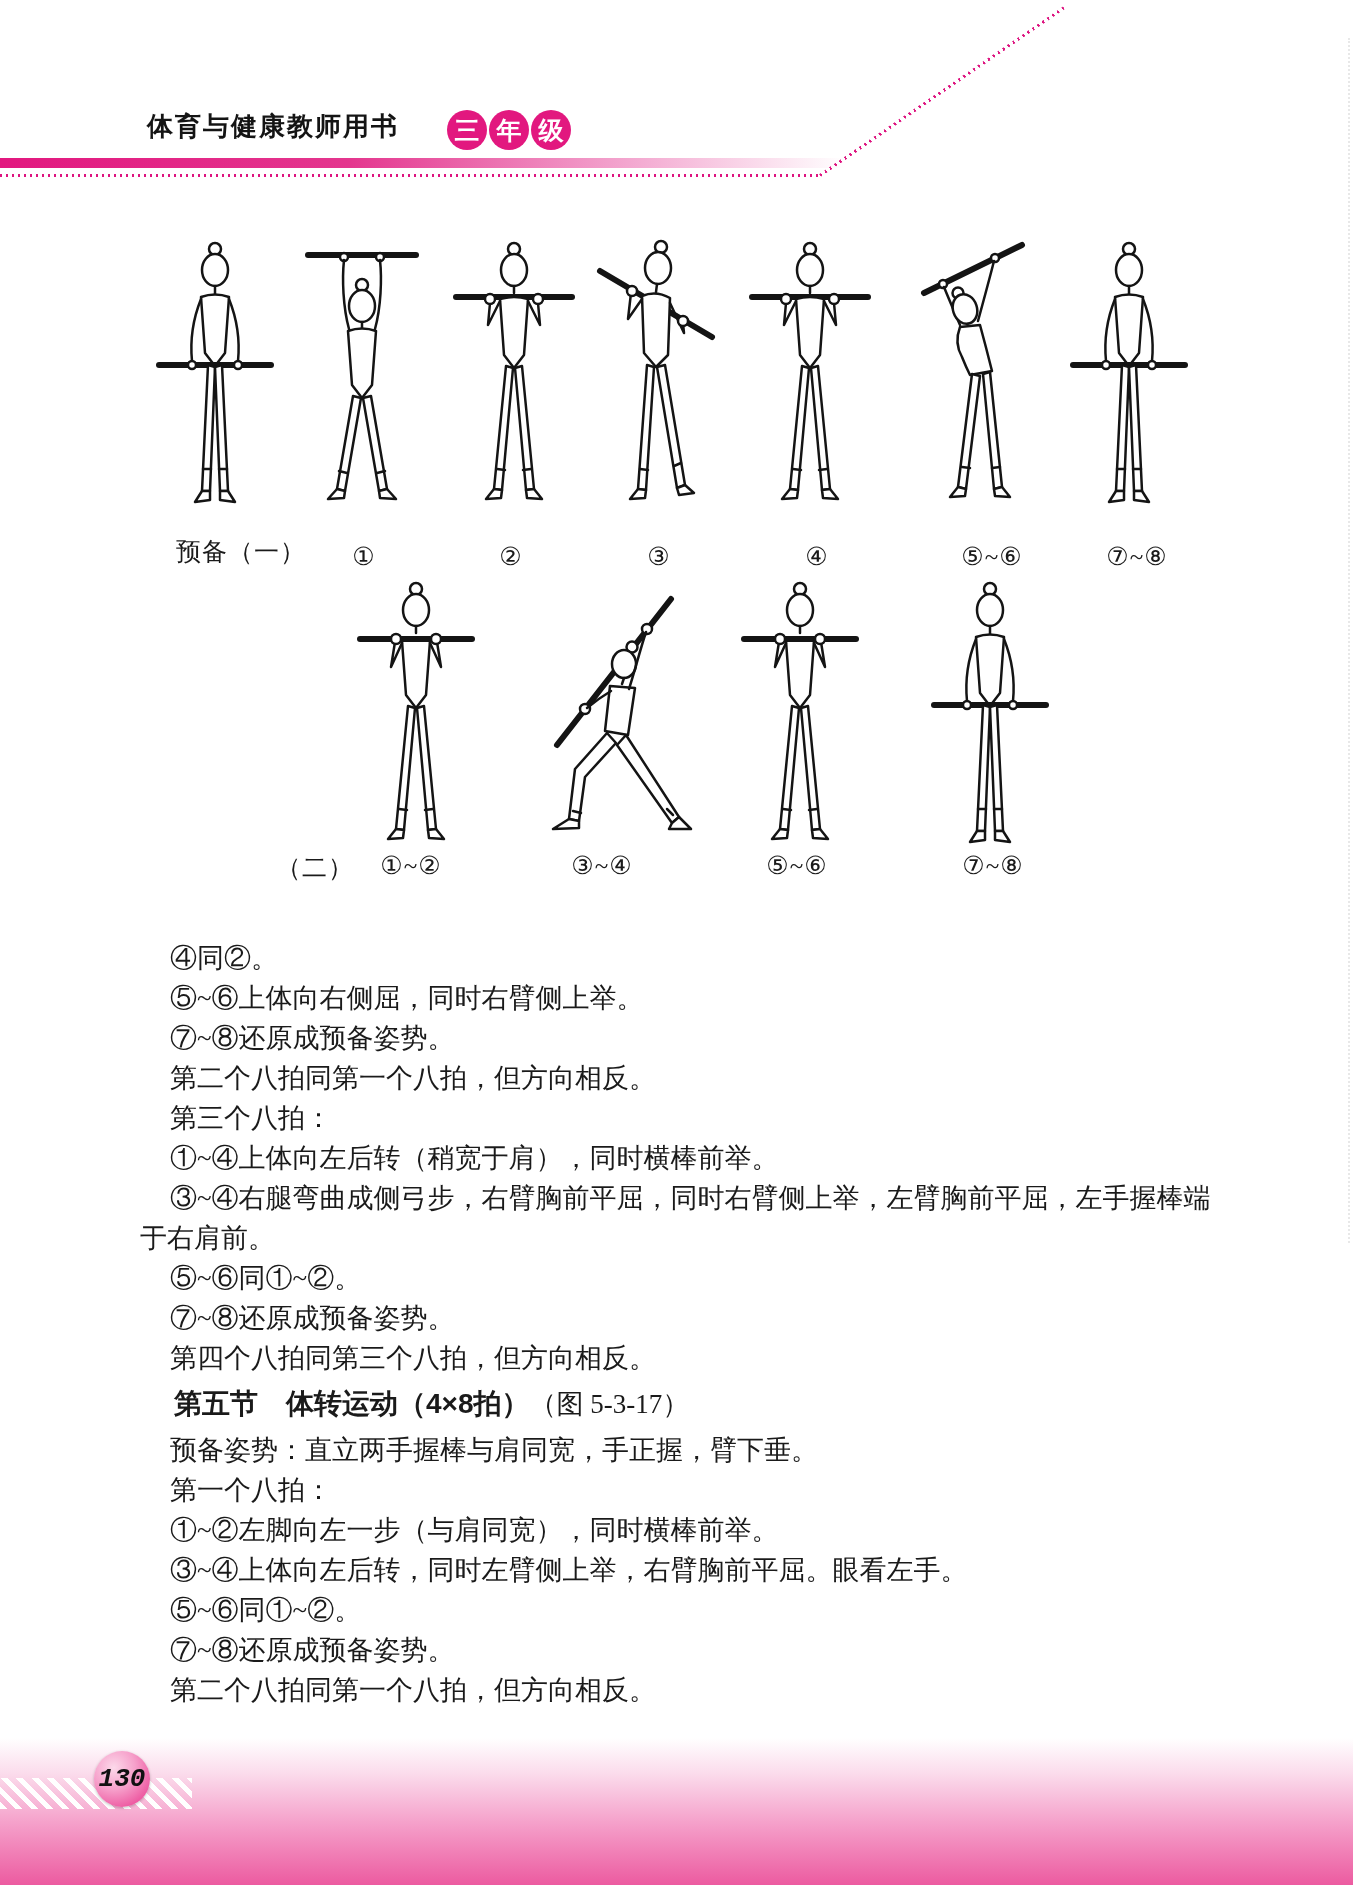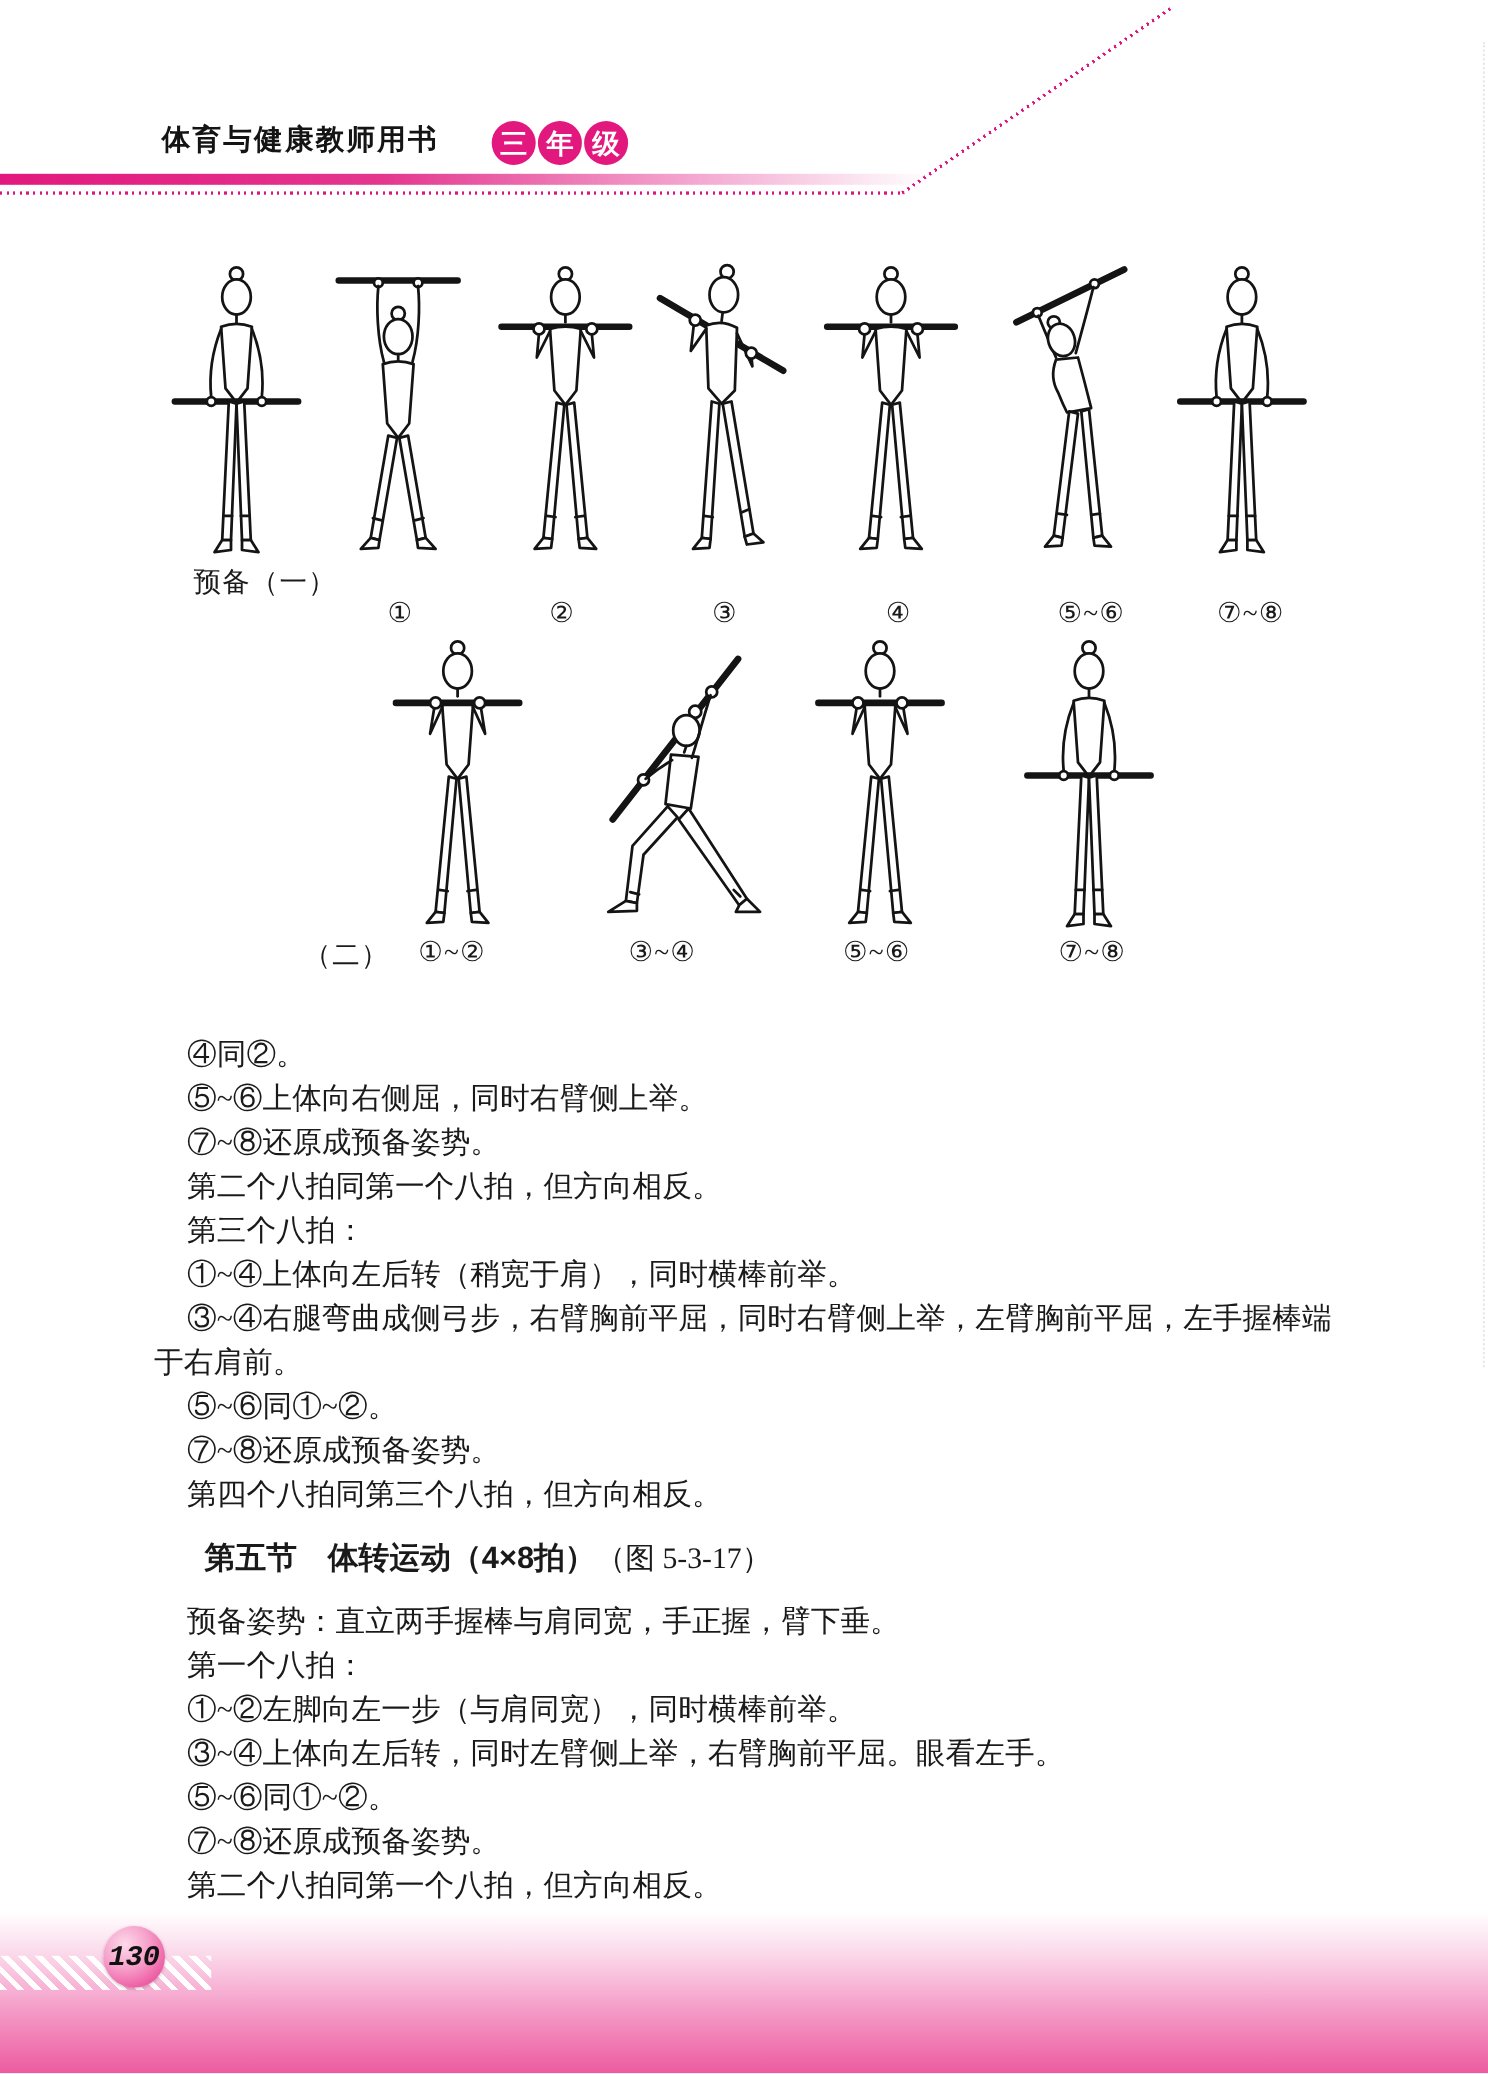--- a/index.html
+++ b/index.html
@@ -29,21 +29,21 @@
   .figsvg{width:100%;height:100%;display:block;}
   .fig-label{position:absolute;width:170px;text-align:center;font-size:25px;color:#1a1a1a;
       letter-spacing:1px;white-space:nowrap;}
   .caption{position:absolute;top:891px;left:140px;width:1080px;text-align:center;
       font-size:26px;color:#1a1a1a;letter-spacing:1px;}
 
   
   .text-block{position:absolute;left:140px;top:938px;width:1080px;
       font-size:27px;line-height:40px;}
   .para{margin:0;text-indent:30px;}
-  .h-line{margin:16px;line-height:44px;text-indent:30px;}
+  .h-line{margin:4px;line-height:44px;text-indent:30px;}
   .h-bold{font-family:"Liberation Sans","DejaVu Sans",sans-serif;font-weight:bold;font-size:28px;}
   .h-ref{font-size:27px;}
 
   
   .footer{position:absolute;left:0;bottom:0;width:1353px;height:147px;
       background:linear-gradient(180deg,#ffffff 0%,#fbdcec 24%,#f5a0ca 58%,#ec5ba0 100%);}
   .stripe-band{position:absolute;left:0;top:1778px;width:192px;height:31px;
       background:repeating-linear-gradient(45deg,#ffffff 0 5px,rgba(255,255,255,0) 5px 11px);}
   .page-ball{position:absolute;left:94px;top:1751px;width:56px;height:56px;border-radius:50%;
       background:radial-gradient(circle at 35% 30%,#fcd9ea 0%,#f6a1cb 40%,#ee5ea4 75%,#e73b92 100%);
@@ -220,21 +220,21 @@
       <svg class="figsvg" viewBox="0 0 140 300">
           <use href="#pose-e"></use>
         </svg>
       </div>
     <div class="fig-cell" style="left:1054px;top:235px;width:150px;height:300px">
       <svg class="figsvg" viewBox="0 0 140 300">
           <use href="#pose-a"></use>
         </svg>
       </div>
 
-    <div class="fig-label" style="left:156px;top:512px">预备（一）</div>
+    <div class="fig-label" style="left:156px;top:535px">预备（一）</div>
     <div class="fig-label" style="left:279px;top:542px">①</div>
     <div class="fig-label" style="left:426px;top:542px">②</div>
     <div class="fig-label" style="left:574px;top:542px">③</div>
     <div class="fig-label" style="left:732px;top:542px">④</div>
     <div class="fig-label" style="left:907px;top:542px">⑤~⑥</div>
     <div class="fig-label" style="left:1052px;top:542px">⑦~⑧</div>
   </div>
 
   <div>
     <div class="fig-cell" style="left:341px;top:575px;width:150px;height:300px">

